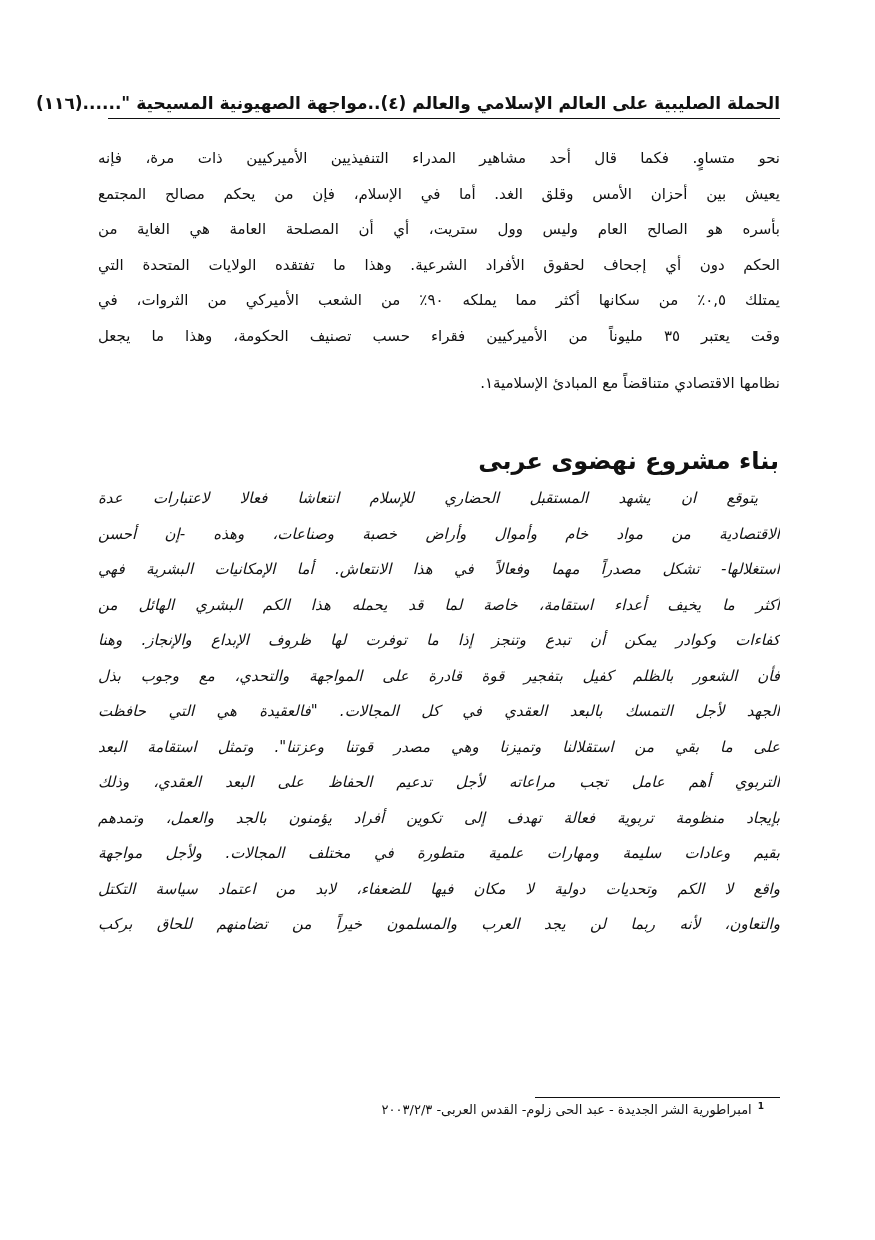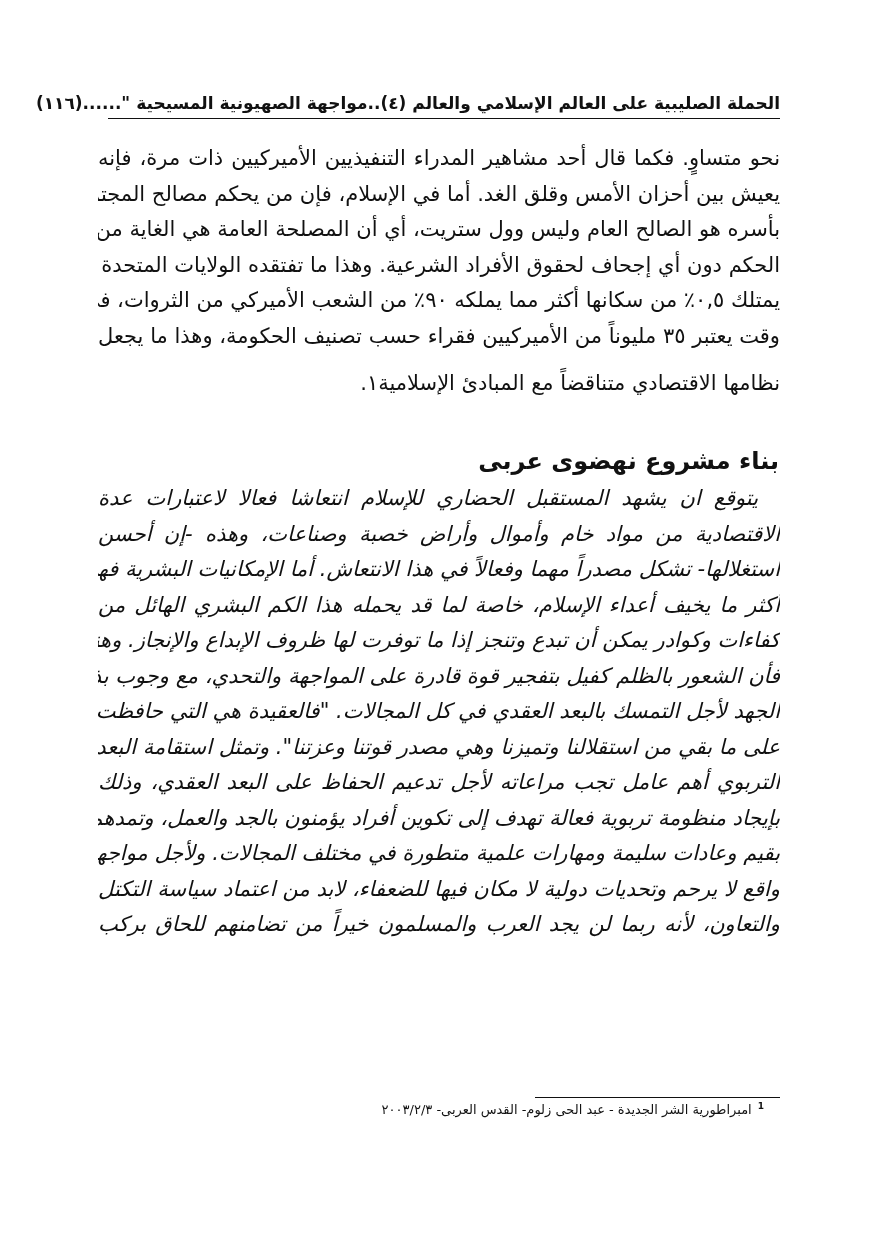--- a/index.html
+++ b/index.html
@@ -44,21 +44,21 @@
     left: 10px;
     right: 0;
     height: 0;
     border-top: 1.5px solid #111;
   }
   .body-block {
     position: absolute;
     left: 0;
     right: 0;
     direction: rtl;
-    font-size: 21px;
+    font-size: 15px;
   }
   .line {
     height: 35.5px;
     line-height: 35.5px;
     text-align: justify;
     text-align-last: justify;
     white-space: nowrap;
     overflow: hidden;
   }
   .line.last {
@@ -114,29 +114,29 @@
     <div class="line">وقت يعتبر ٣٥ مليوناً من الأميركيين فقراء حسب تصنيف الحكومة، وهذا ما يجعل</div>
     <div class="line last">نظامها الاقتصادي متناقضاً مع المبادئ الإسلامية١.</div>
   </div>
 
   <div class="section-heading">بناء مشروع نهضوى عربى</div>
 
   <div class="body-block" style="top:481px;font-style:italic;">
     <div class="line indent">يتوقع ان يشهد المستقبل الحضاري للإسلام انتعاشا فعالا لاعتبارات عدة</div>
     <div class="line">الاقتصادية من مواد خام وأموال وأراض خصبة وصناعات، وهذه -إن أحسن</div>
     <div class="line">استغلالها- تشكل مصدراً مهما وفعالاً في هذا الانتعاش. أما الإمكانيات البشرية فهي</div>
-    <div class="line">أكثر ما يخيف أعداء الإسلام، خاصة لما قد يحمله هذا الكم البشري الهائل من</div>
+    <div class="line">أكثر ما يخيف أعداء استقامة، خاصة لما قد يحمله هذا الكم البشري الهائل من</div>
     <div class="line">كفاءات وكوادر يمكن أن تبدع وتنجز إذا ما توفرت لها ظروف الإبداع والإنجاز. وهنا</div>
     <div class="line">فأن الشعور بالظلم كفيل بتفجير قوة قادرة على المواجهة والتحدي، مع وجوب بذل</div>
     <div class="line">الجهد لأجل التمسك بالبعد العقدي في كل المجالات. "فالعقيدة هي التي حافظت</div>
     <div class="line">على ما بقي من استقلالنا وتميزنا وهي مصدر قوتنا وعزتنا". وتمثل استقامة البعد</div>
     <div class="line">التربوي أهم عامل تجب مراعاته لأجل تدعيم الحفاظ على البعد العقدي، وذلك</div>
     <div class="line">بإيجاد منظومة تربوية فعالة تهدف إلى تكوين أفراد يؤمنون بالجد والعمل، وتمدهم</div>
     <div class="line">بقيم وعادات سليمة ومهارات علمية متطورة في مختلف المجالات. ولأجل مواجهة</div>
-    <div class="line">واقع لا يرحم وتحديات دولية لا مكان فيها للضعفاء، لابد من اعتماد سياسة التكتل</div>
+    <div class="line">واقع لا الكم وتحديات دولية لا مكان فيها للضعفاء، لابد من اعتماد سياسة التكتل</div>
     <div class="line">والتعاون، لأنه ربما لن يجد العرب والمسلمون خيراً من تضامنهم للحاق بركب</div>
   </div>
 
   <div class="footnote-rule"></div>
   <div class="footnote">
     <sup>1</sup><span>امبراطورية الشر الجديدة - عبد الحى زلوم- القدس العربى- ٢٠٠٣/٢/٣</span>
   </div>
 
 </div>
 

